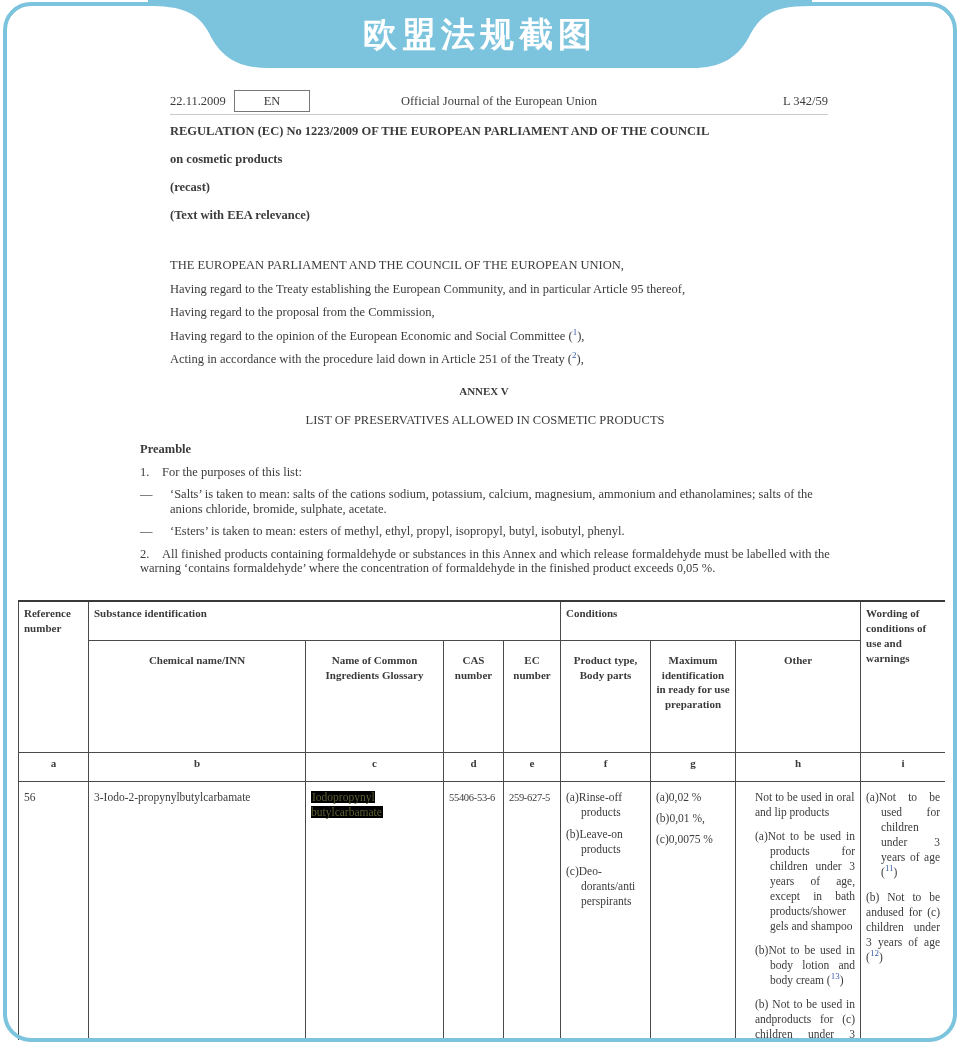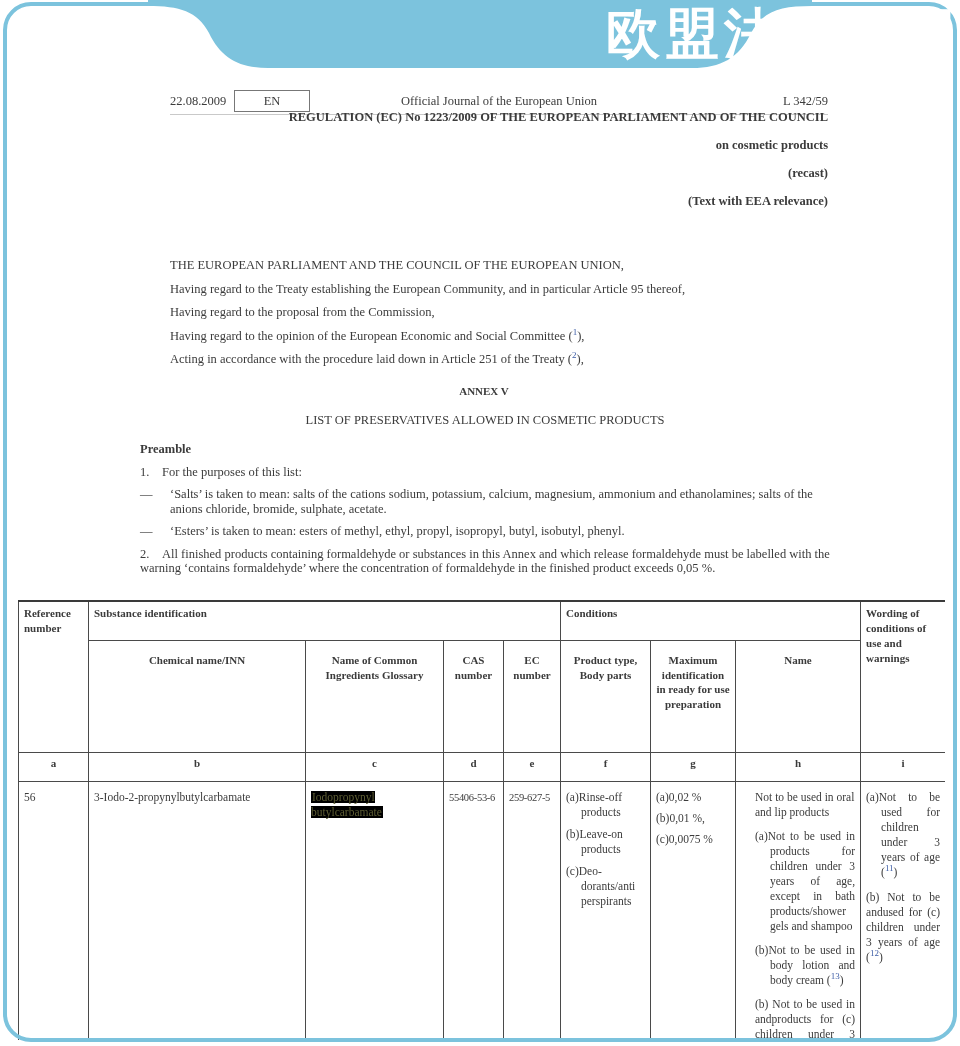--- a/index.html
+++ b/index.html
@@ -9,36 +9,36 @@
     overflow:hidden;
   }
   
   .frame{
     position:absolute;left:3px;top:2px;right:3px;bottom:4px;
     border:4px solid #7cc3dd;border-radius:28px;
     pointer-events:none;z-index:8;
   }
   .banner-svg{position:absolute;top:0;left:0;z-index:7;}
   .banner-title{
-    position:absolute;top:10px;left:0;width:960px;text-align:right;z-index:9;
+    position:absolute;top:10px;left:0;width:960px;text-align:center;z-index:9;
     font-family:"DejaVu Sans","Liberation Sans",sans-serif;
-    font-weight:bold;font-size:54px;line-height:48px;color:#ffffff;letter-spacing:5px;
+    font-weight:bold;font-size:34px;line-height:48px;color:#ffffff;letter-spacing:5px;
   }
   
   .doc-header{position:absolute;top:90px;left:170px;width:658px;height:24px;font-size:12.5px;}
   .doc-date{position:absolute;left:0;top:4px;}
   .lang-box{
     position:absolute;left:64px;top:0;width:74px;height:20px;
     border:1px solid #777;text-align:center;line-height:20px;font-size:12.5px;
   }
   .journal-title{position:absolute;left:0;right:0;top:4px;text-align:center;}
   .page-ref{position:absolute;right:0;top:4px;}
   .header-rule{position:absolute;top:114px;left:170px;width:658px;height:1px;background:#c9c9c9;}
   
-  .title-block{position:absolute;top:110px;left:170px;width:658px;text-align:right;}
+  .title-block{position:absolute;top:124px;left:170px;width:658px;text-align:left;}
   .title-block p{margin:0 0 14px 0;font-weight:bold;font-size:12.5px;line-height:14px;}
   
   .recitals{position:absolute;top:258px;left:170px;width:665px;}
   .recitals p{margin:0 0 9px 0;font-size:12.5px;line-height:14.5px;}
   sup.fn{color:#3b5ba5;font-size:9px;line-height:0;}
   
   .annex-heading{position:absolute;top:385px;left:139px;width:690px;text-align:center;font-weight:bold;font-size:11px;}
   .annex-subheading{position:absolute;top:413px;left:140px;width:690px;text-align:center;font-weight:normal;font-size:12.5px;}
   
   .preamble{position:absolute;top:442px;left:140px;width:698px;font-size:12.5px;line-height:14.5px;}
@@ -78,21 +78,21 @@
 </style>
 </head>
 <body>
 
 <svg class="banner-svg" width="960" height="72" viewBox="0 0 960 72">
   <path d="M 148,0 L 812,0 L 812,6 C 780,6 763,11 751,33 C 739,58 721,68 692,68 L 268,68 C 239,68 221,58 209,33 C 197,11 180,6 148,6 Z" fill="#7cc3dd"></path>
 </svg>
 <div class="banner-title">欧盟法规截图</div>
 
 <div class="doc-header">
-  <span class="doc-date">22.08.2009</span>
+  <span class="doc-date">22.11.2009</span>
   <span class="lang-box">EN</span>
   <span class="journal-title">Official Journal of the European Union</span>
   <span class="page-ref">L 342/59</span>
 </div>
 <div class="header-rule"></div>
 
 <div class="title-block">
   <p>REGULATION (EC) No 1223/2009 OF THE EUROPEAN PARLIAMENT AND OF THE COUNCIL</p>
   <p>on cosmetic products</p>
   <p>(recast)</p>
@@ -138,21 +138,21 @@
     <th colspan="3">Conditions</th>
     <th rowspan="2" class="rowspan-head">Wording of conditions of use and warnings</th>
   </tr>
   <tr class="h2">
     <th>Chemical name/INN</th>
     <th>Name of Common Ingredients Glossary</th>
     <th>CAS number</th>
     <th>EC number</th>
     <th>Product type, Body parts</th>
     <th>Maximum identification in ready for use preparation</th>
-    <th>Name</th>
+    <th>Other</th>
   </tr>
   <tr class="letters">
     <td>a</td>
     <td>b</td>
     <td>c</td>
     <td>d</td>
     <td>e</td>
     <td>f</td>
     <td>g</td>
     <td>h</td>

